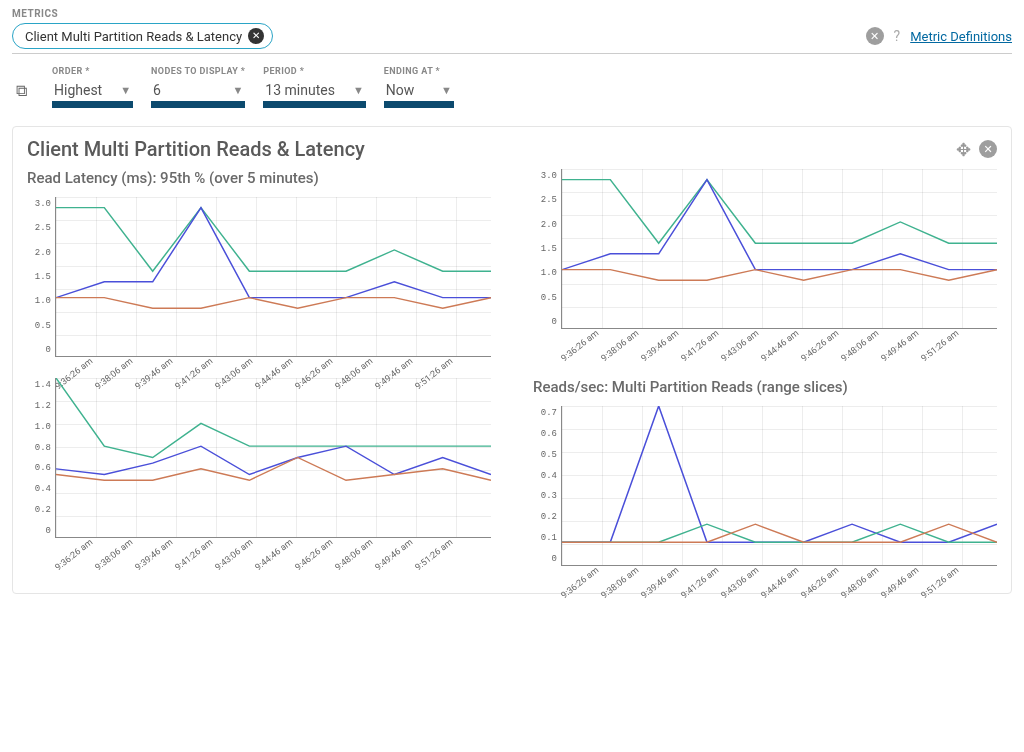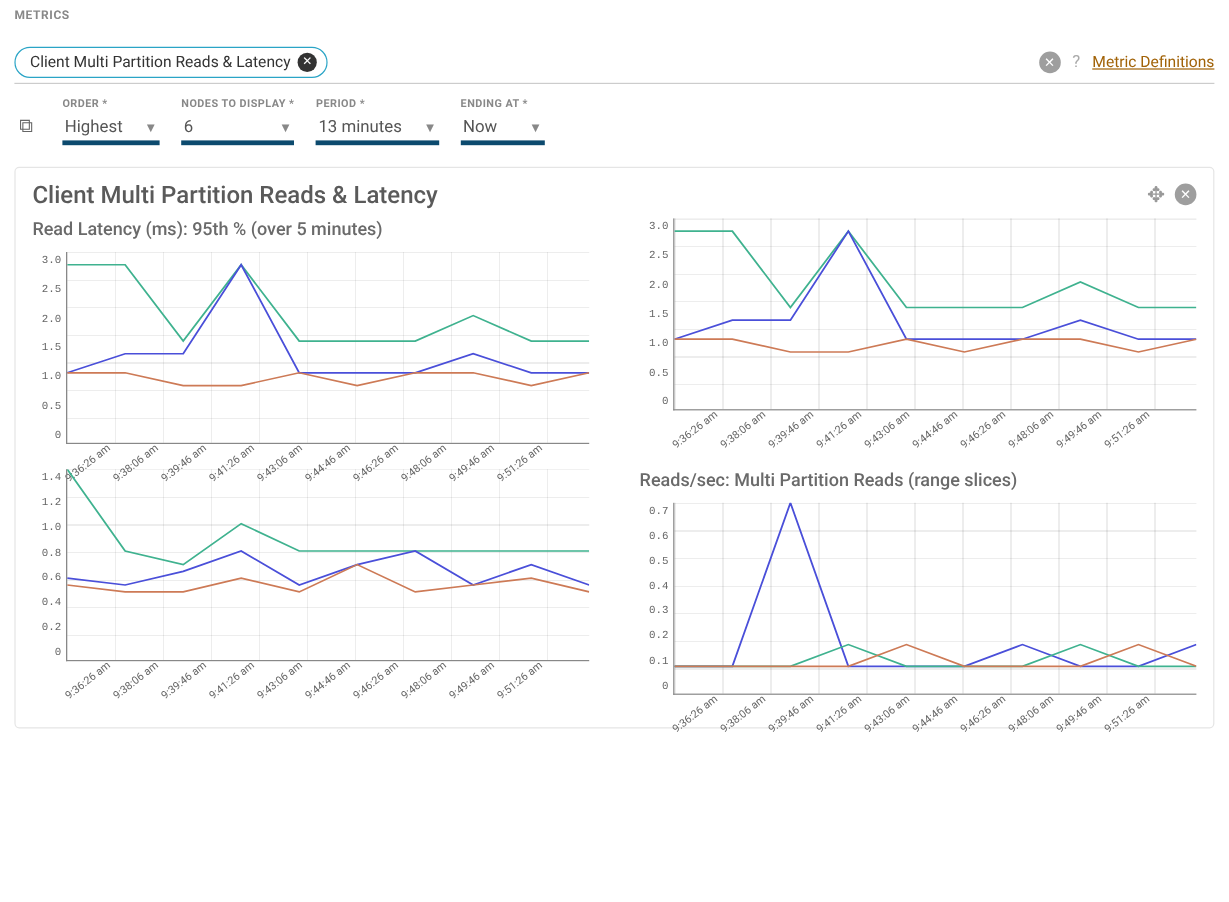--- a/index.html
+++ b/index.html
@@ -9,21 +9,21 @@
     font-family: -apple-system, BlinkMacSystemFont, "Segoe UI", Roboto, "Helvetica Neue", Arial, sans-serif;
     background: #fff;
     color: #333;
     font-size: 13px;
   }
   .section-label {
     font-size: 10px;
     font-weight: 700;
     color: #888;
     letter-spacing: 0.5px;
-    margin-bottom: 20px;
+    margin-bottom: 4px;
   }
   .filter-row {
     display: flex;
     align-items: center;
     gap: 12px;
     border-bottom: 1px solid #ccc;
     padding-bottom: 4px;
     margin-bottom: 12px;
   }
   .chip {
@@ -64,21 +64,21 @@
     color: #fff;
     font-size: 11px;
     line-height: 1;
     cursor: pointer;
   }
   .help-icon {
     color: #aaa;
     font-size: 14px;
   }
   .link {
-    color: #a16207;
+    color: #0369a1;
     text-decoration: underline;
     font-size: 13px;
   }
   .controls-row {
     display: flex;
     align-items: flex-end;
     gap: 18px;
     margin-bottom: 18px;
     padding-left: 4px;
   }
@@ -95,21 +95,21 @@
     font-size: 9px;
     font-weight: 700;
     color: #888;
     letter-spacing: 0.4px;
     margin-bottom: 3px;
   }
   .select {
     display: flex;
     align-items: center;
     justify-content: space-between;
-    border-bottom: 4px solid #0c4a6e;
+    border-bottom: 7px solid #0c4a6e;
     padding: 3px 2px;
     font-size: 14px;
     color: #555;
     cursor: pointer;
     gap: 18px;
   }
   .select .caret {
     color: #888;
     font-size: 11px;
   }

